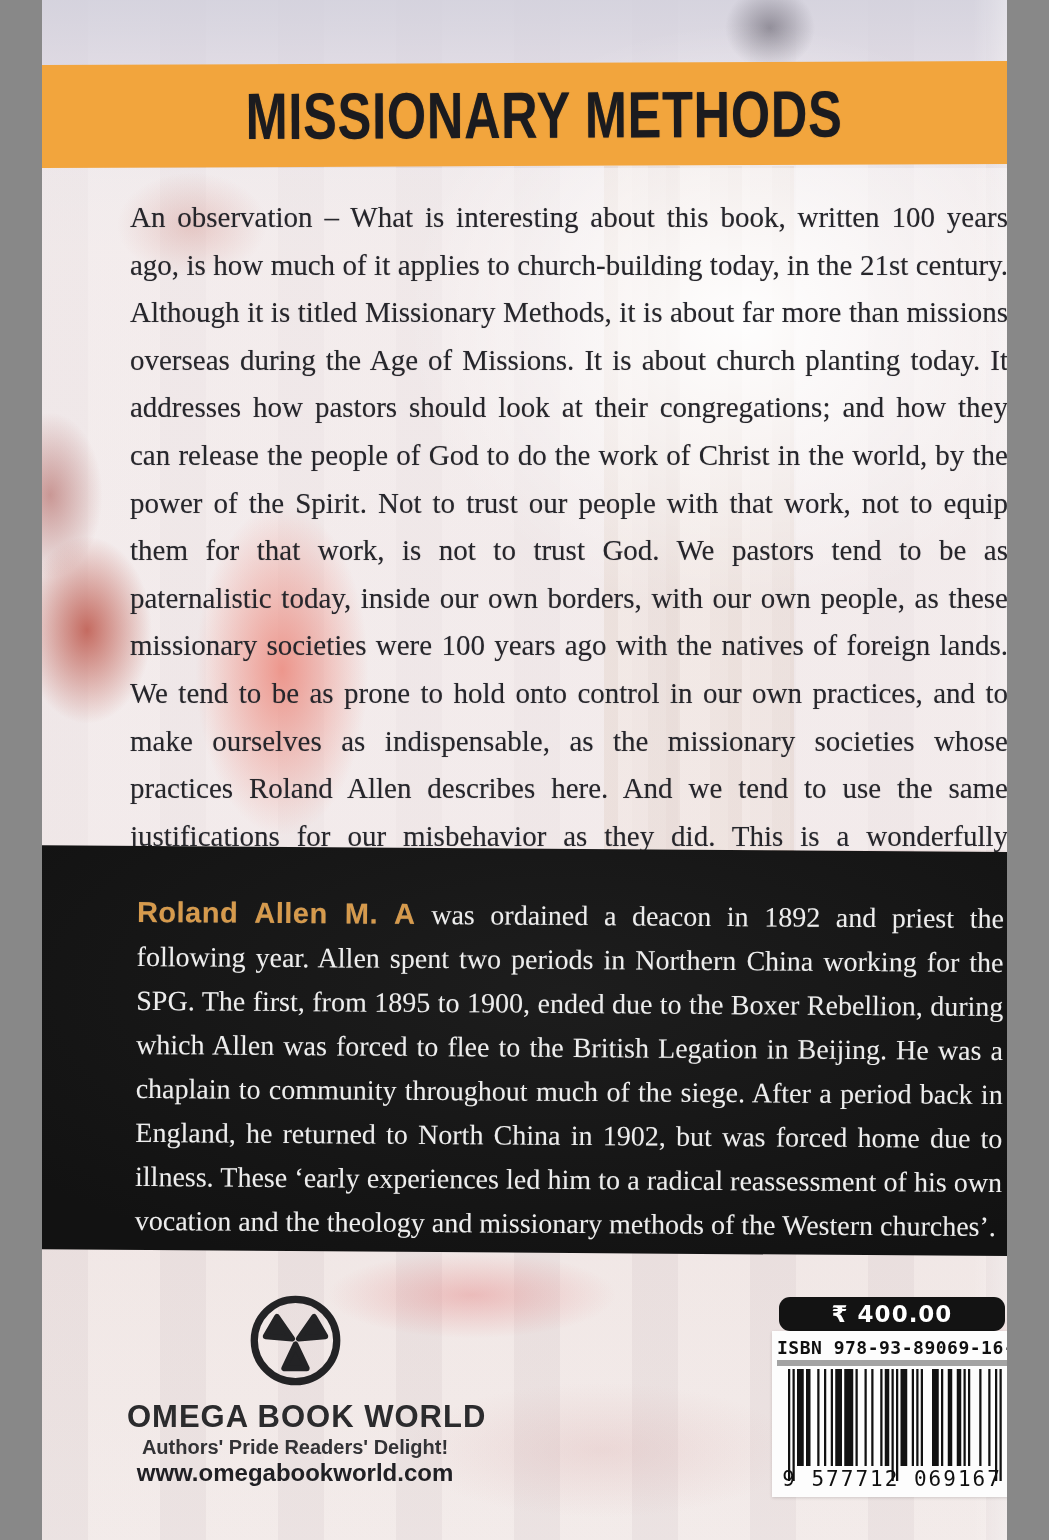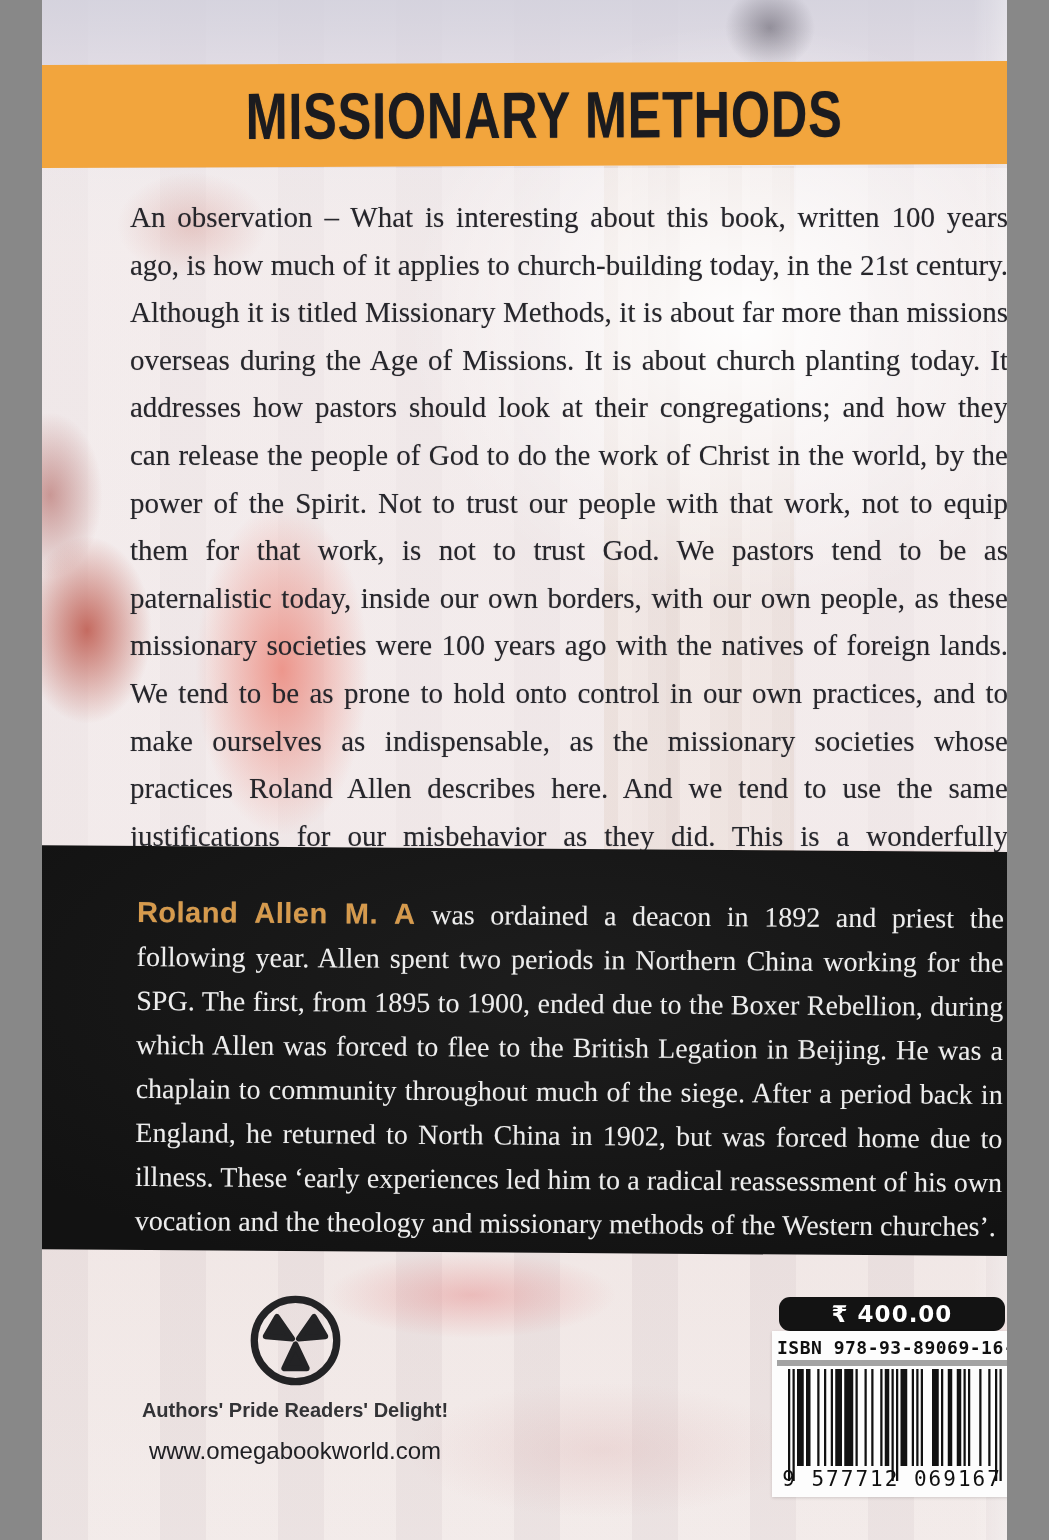--- a/index.html
+++ b/index.html
@@ -96,21 +96,21 @@
 
   
   .publisher{
     position:absolute;left:85px;top:1292px;width:336px;
     text-align:center;color:#2d2d2f;
     font-family:"Liberation Sans", sans-serif;
   }
   .publisher svg{display:block;margin:0 auto 10px;}
   .pub-name{font-size:31px;font-weight:800;letter-spacing:1px;white-space:nowrap;color:#2b2b2d;}
   .pub-tagline{font-size:20px;font-weight:700;margin-top:1px;color:#333336;}
-  .pub-url{font-size:24px;font-weight:400;margin-top:15px;color:#202024;}
+  .pub-url{font-size:24px;font-weight:700;color:#202024;}
 
   
   .price-block{position:absolute;left:730px;top:1297px;width:240px;}
   .price-bar{
     width:226px;height:34px;margin:0 auto;
     background:#131313;color:#ffffff;
     display:flex;align-items:center;justify-content:center;
     font-family:"DejaVu Sans", sans-serif;font-weight:700;font-size:23px;letter-spacing:1px;border-radius:11px;
   }
   .isbn-card{
@@ -155,20 +155,21 @@
 
   <div class="publisher">
     <svg width="97" height="97" viewBox="0 0 100 100">
       <circle cx="50" cy="50" r="42.5" fill="none" stroke="#232325" stroke-width="7.5"></circle>
       <g fill="#232325" stroke="#232325" stroke-width="6" stroke-linejoin="round">
         <path d="M53.5 48 L80.7 45.7 L69.1 25.6 Z"></path>
         <path d="M46.5 48 L19.3 45.7 L30.9 25.6 Z"></path>
         <path d="M50 54 L38.4 78.7 L61.6 78.7 Z"></path>
       </g>
     </svg>
+    <div class="pub-name">OMEGA BOOK WORLD</div>
     <div class="pub-tagline">Authors' Pride Readers' Delight!</div>
     <div class="pub-url">www.omegabookworld.com</div>
   </div>
 
   <div class="price-block">
     <div class="price-bar">₹ 400.00</div>
     <div class="isbn-card">
       <div class="isbn-line">ISBN 978-93-89069-16-7</div>
       <svg class="barcode-svg" width="230" height="112" viewBox="0 0 230 112">
           <rect x="11.00" y="0" width="2.25" height="112" fill="#111"></rect>

